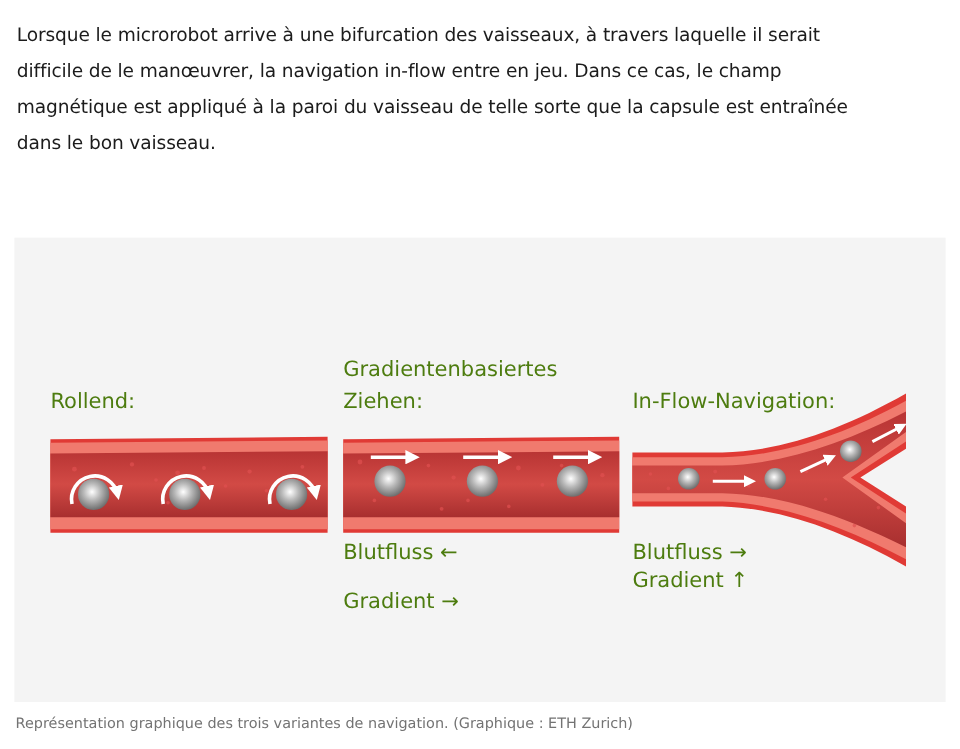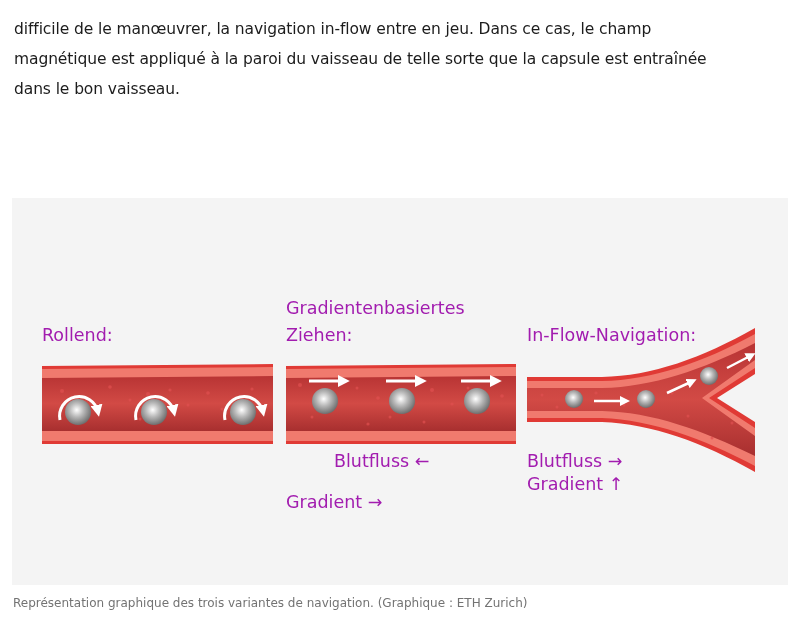--- a/index.html
+++ b/index.html
@@ -2,28 +2,29 @@
 <html><head>
 <meta charset="utf-8">
 <style>
   html, body { margin: 0; padding: 0; background: #ffffff; }
   body { width: 800px; height: 624px; position: relative; overflow: hidden;
          font-family: "DejaVu Sans", "Liberation Sans", sans-serif; color: #1c1c1c; }
   .para { position: absolute; left: 14px; top: 14px; width: 780px;
           font-size: 15.5px; line-height: 30px; letter-spacing: -0.1px; }
   .para div { white-space: nowrap; }
   .figure { position: absolute; left: 12px; top: 198px; width: 776px; height: 387px; background: #f4f4f4; }
-  .lbl { position: absolute; font-size: 17.5px; line-height: 25px; color: #a21caf; white-space: nowrap; }
+  .lbl { position: absolute; font-size: 17.5px; line-height: 25px; color: #4d7c0f; white-space: nowrap; }
   .caption { position: absolute; left: 13px; top: 596px; font-size: 12px; color: #737373; white-space: nowrap; }
   svg { position: absolute; left: 0; top: 0; }
 </style>
 </head>
 <body>
 
 <div class="para">
+  <div>Lorsque le microrobot arrive à une bifurcation des vaisseaux, à travers laquelle il serait</div>
   <div>difficile de le manœuvrer, la navigation in-flow entre en jeu. Dans ce cas, le champ</div>
   <div>magnétique est appliqué à la paroi du vaisseau de telle sorte que la capsule est entraînée</div>
   <div>dans le bon vaisseau.</div>
 </div>
 
 <div class="figure">
   <svg width="776" height="387" viewBox="0 0 776 387">
     <defs>
       <radialGradient id="ball" cx="0.45" cy="0.42" r="0.6">
         <stop offset="0" stop-color="#ffffff"></stop>
@@ -119,21 +120,21 @@
         <line x1="715" y1="170" x2="740" y2="157"></line>
       </g>
     </g>
   </svg>
 
   <div class="lbl" style="left:30px; top:125px;text-align:right;">Rollend:</div>
   <div class="lbl" style="left:274px; top:98px;">Gradientenbasiertes</div>
   <div class="lbl" style="left:274px; top:125px;">Ziehen:</div>
   <div class="lbl" style="left:515px; top:125px;">In-Flow-Navigation:</div>
 
-  <div class="lbl" style="left:274px; top:251px;margin-left:48px;">
+  <div class="lbl" style="left:274px; top:251px;">
     <span>Blutfluss</span>
     <span>←</span>
   </div>
   <div class="lbl" style="left:274px; top:274px;margin-top:18px;">
     <span>Gradient</span>
     <span>→</span>
   </div>
 
   <div class="lbl" style="left:515px; top:274px;">
     <span>Gradient</span>

